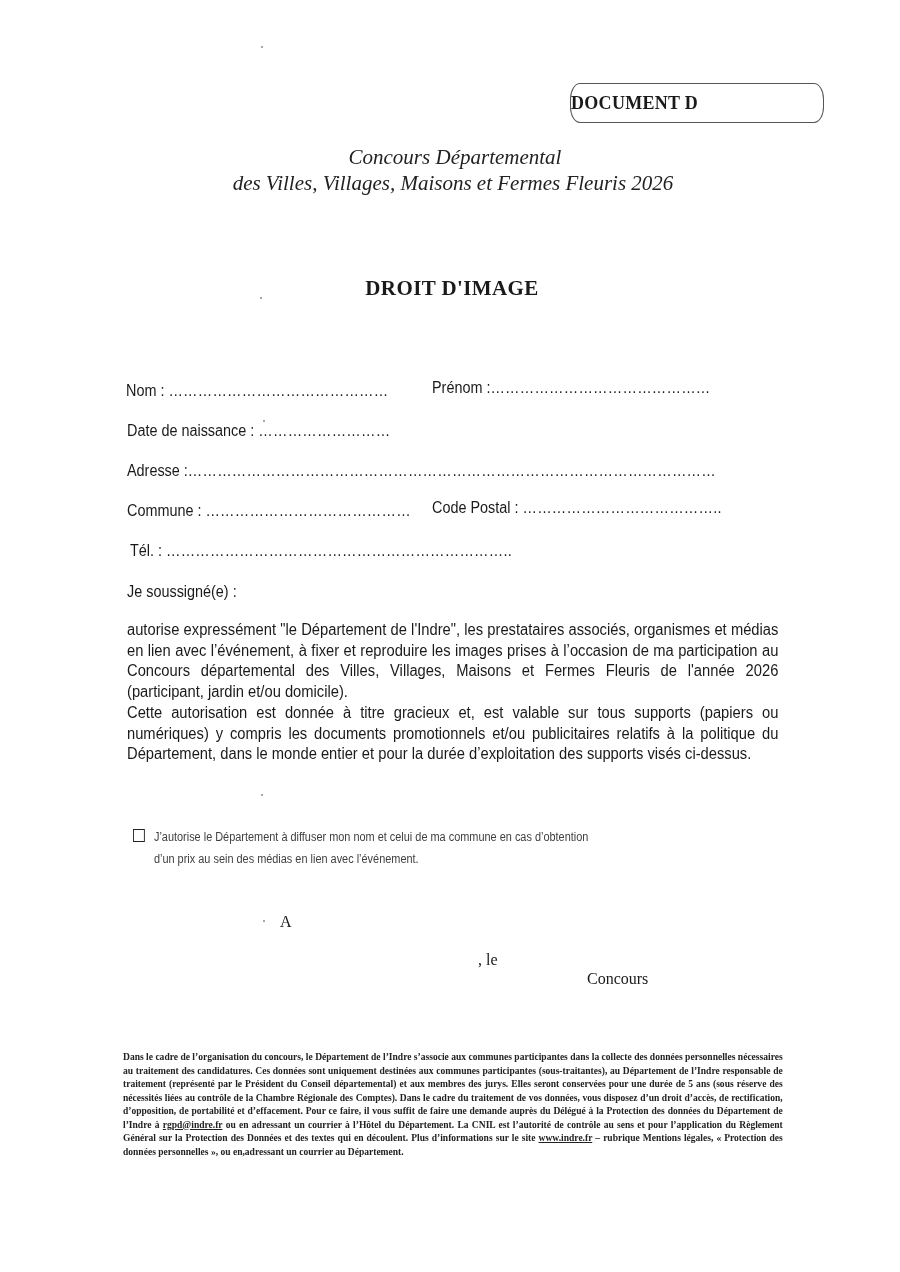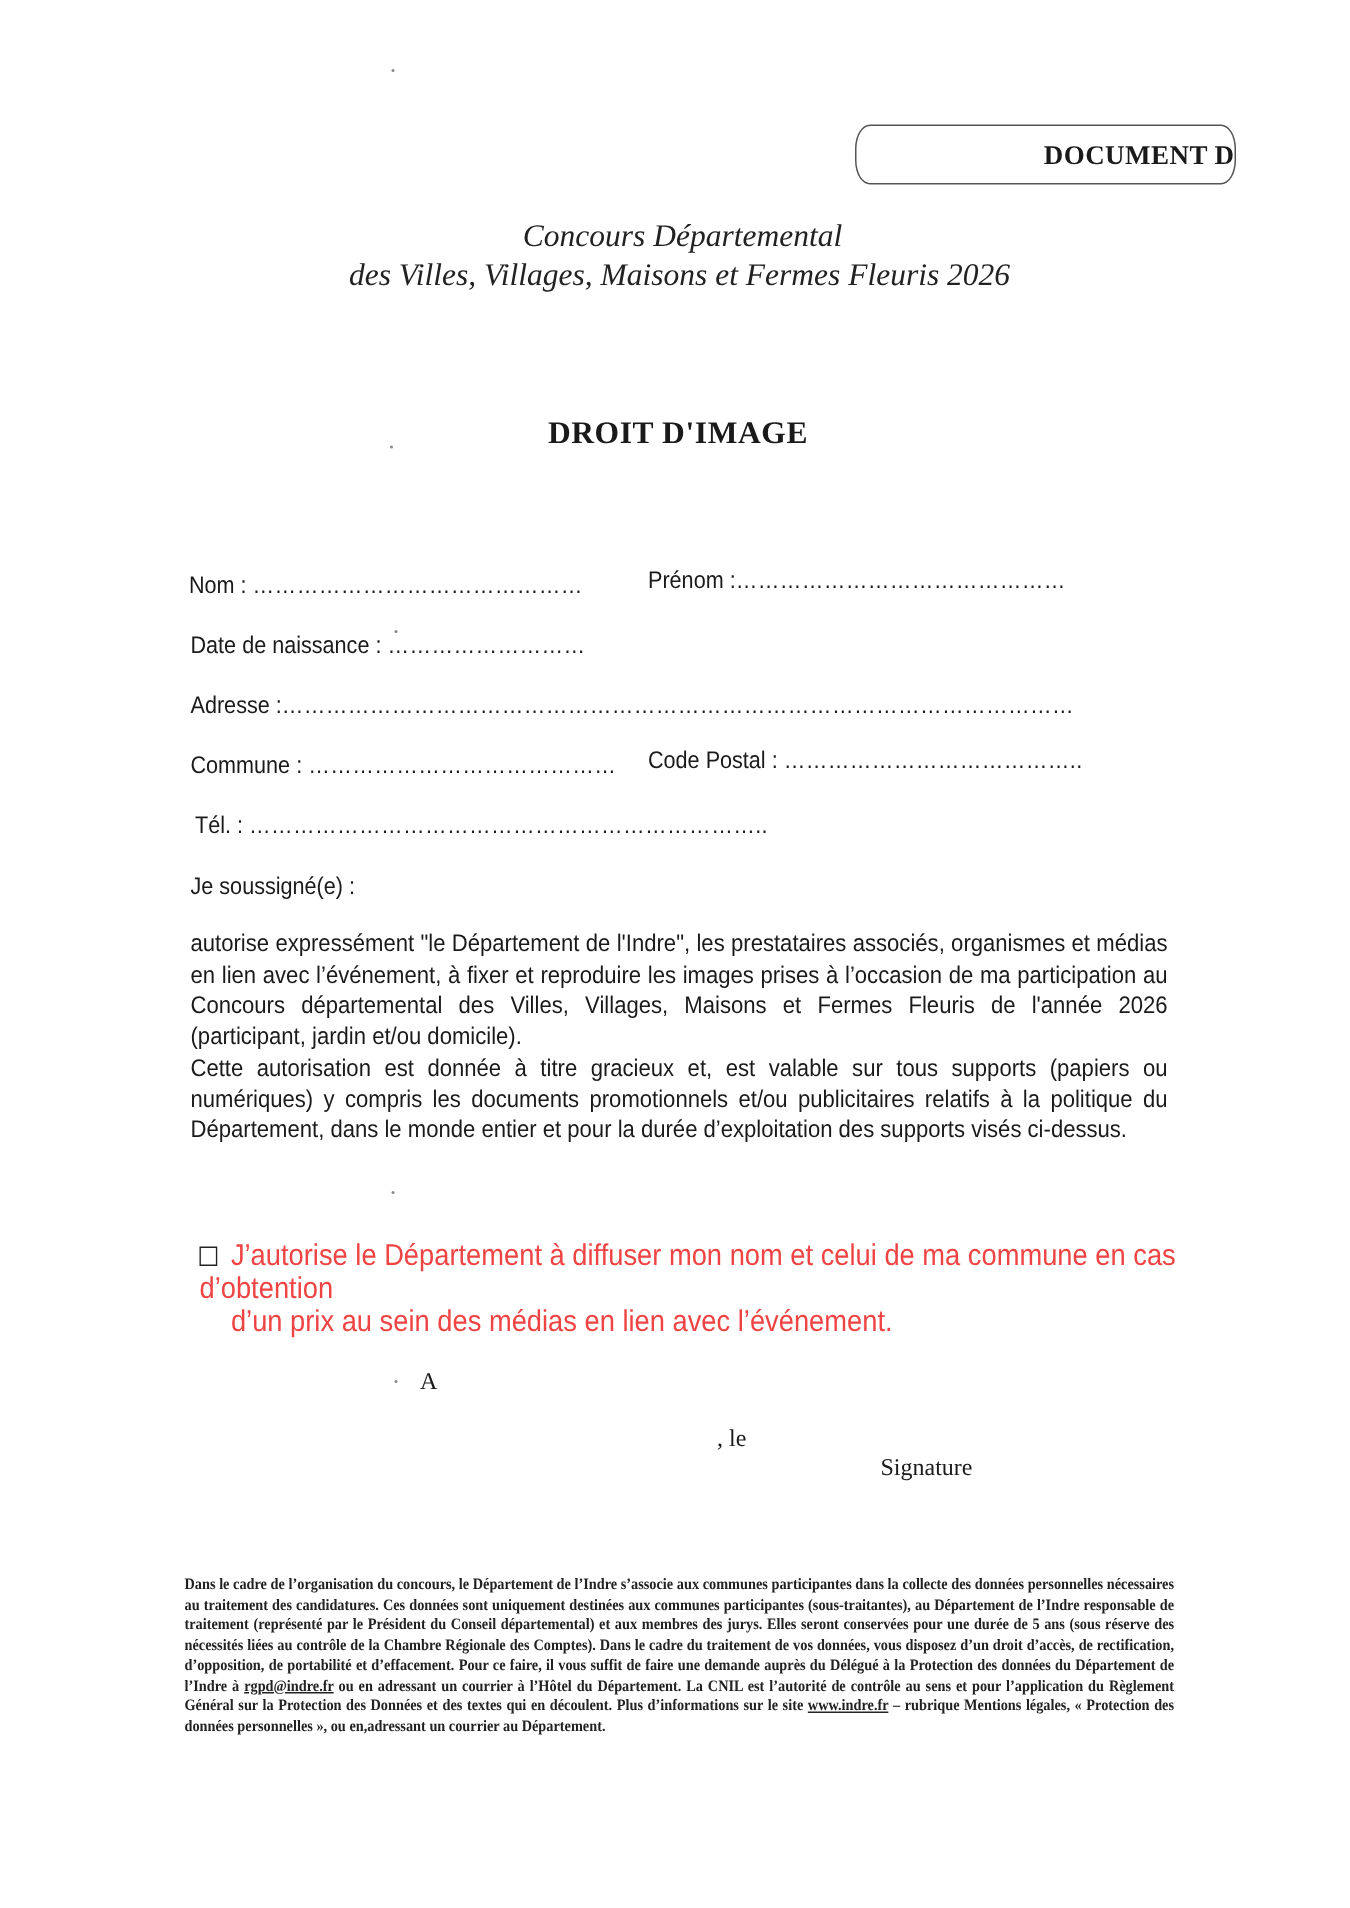--- a/index.html
+++ b/index.html
@@ -17,21 +17,21 @@
     }
     .doc-tag {
       position: absolute;
       left: 570px;
       top: 83px;
       width: 254px;
       height: 40px;
       border: 1.5px solid #555;
       border-radius: 10px / 16px;
       box-sizing: border-box;
-      text-align: right;
+      text-align: left;
       font-weight: bold;
       font-size: 18px;
       line-height: 38px;
       letter-spacing: 0.3px;
     }
     .contest-title {
       position: absolute;
       left: 0;
       width: 900px;
       text-align: center;
@@ -78,23 +78,23 @@
       display: block;
       transform: scaleX(0.92);
       transform-origin: left top;
       width: 708px;
     }
     .check-line {
       position: absolute;
       left: 133px;
       top: 826px;
       font-family: "Liberation Sans", sans-serif;
-      font-size: 20px;
+      font-size: 12px;
       line-height: 22px;
-      color: #ef4444;
+      color: #404040;
       width: 700px;
     }
     .check-line .inner {
       transform: scaleX(0.91);
       transform-origin: left top;
       display: block;
       width: 740px;
     }
     .checkbox {
       display: inline-block;
@@ -196,21 +196,21 @@
 
 <div class="check-line">
   <span class="inner">
     <span class="checkbox"></span><span>J’autorise le Département à diffuser mon nom et celui de ma commune en cas d’obtention</span>
     <span class="second">d’un prix au sein des médias en lien avec l’événement.</span>
   </span>
 </div>
 
 <div class="place">A</div>
 <div class="date-sep">, le</div>
-<div class="signature">Signature</div>
+<div class="signature">Concours</div>
 
 <div class="privacy">
   <span class="inner">
     <span>Dans le cadre de l’organisation du concours, le Département de l’Indre s’associe aux communes participantes dans la collecte des données personnelles nécessaires au traitement des candidatures. Ces données sont uniquement destinées aux communes participantes (sous-traitantes), au Département de l’Indre responsable de traitement (représenté par le Président du Conseil départemental) et aux membres des jurys. Elles seront conservées pour une durée de 5 ans (sous réserve des nécessités liées au contrôle de la Chambre Régionale des Comptes). Dans le cadre du traitement de vos données, vous disposez d’un droit d’accès, de rectification, d’opposition, de portabilité et d’effacement. Pour ce faire, il vous suffit de faire une demande auprès du Délégué à la Protection des données du Département de l’Indre à </span><a>rgpd@indre.fr</a><span> ou en adressant un courrier à l’Hôtel du Département. La CNIL est l’autorité de contrôle au sens et pour l’application du Règlement Général sur la Protection des Données et des textes qui en découlent. Plus d’informations sur le site </span><a>www.indre.fr</a><span> – rubrique Mentions légales, « Protection des données personnelles », ou en,adressant un courrier au Département.</span>
   </span>
 </div>
 
 <div class="speck" style="left:261px; top:46px;"></div>
 <div class="speck" style="left:260px; top:297px;"></div>
 <div class="speck" style="left:263px; top:420px;"></div>

